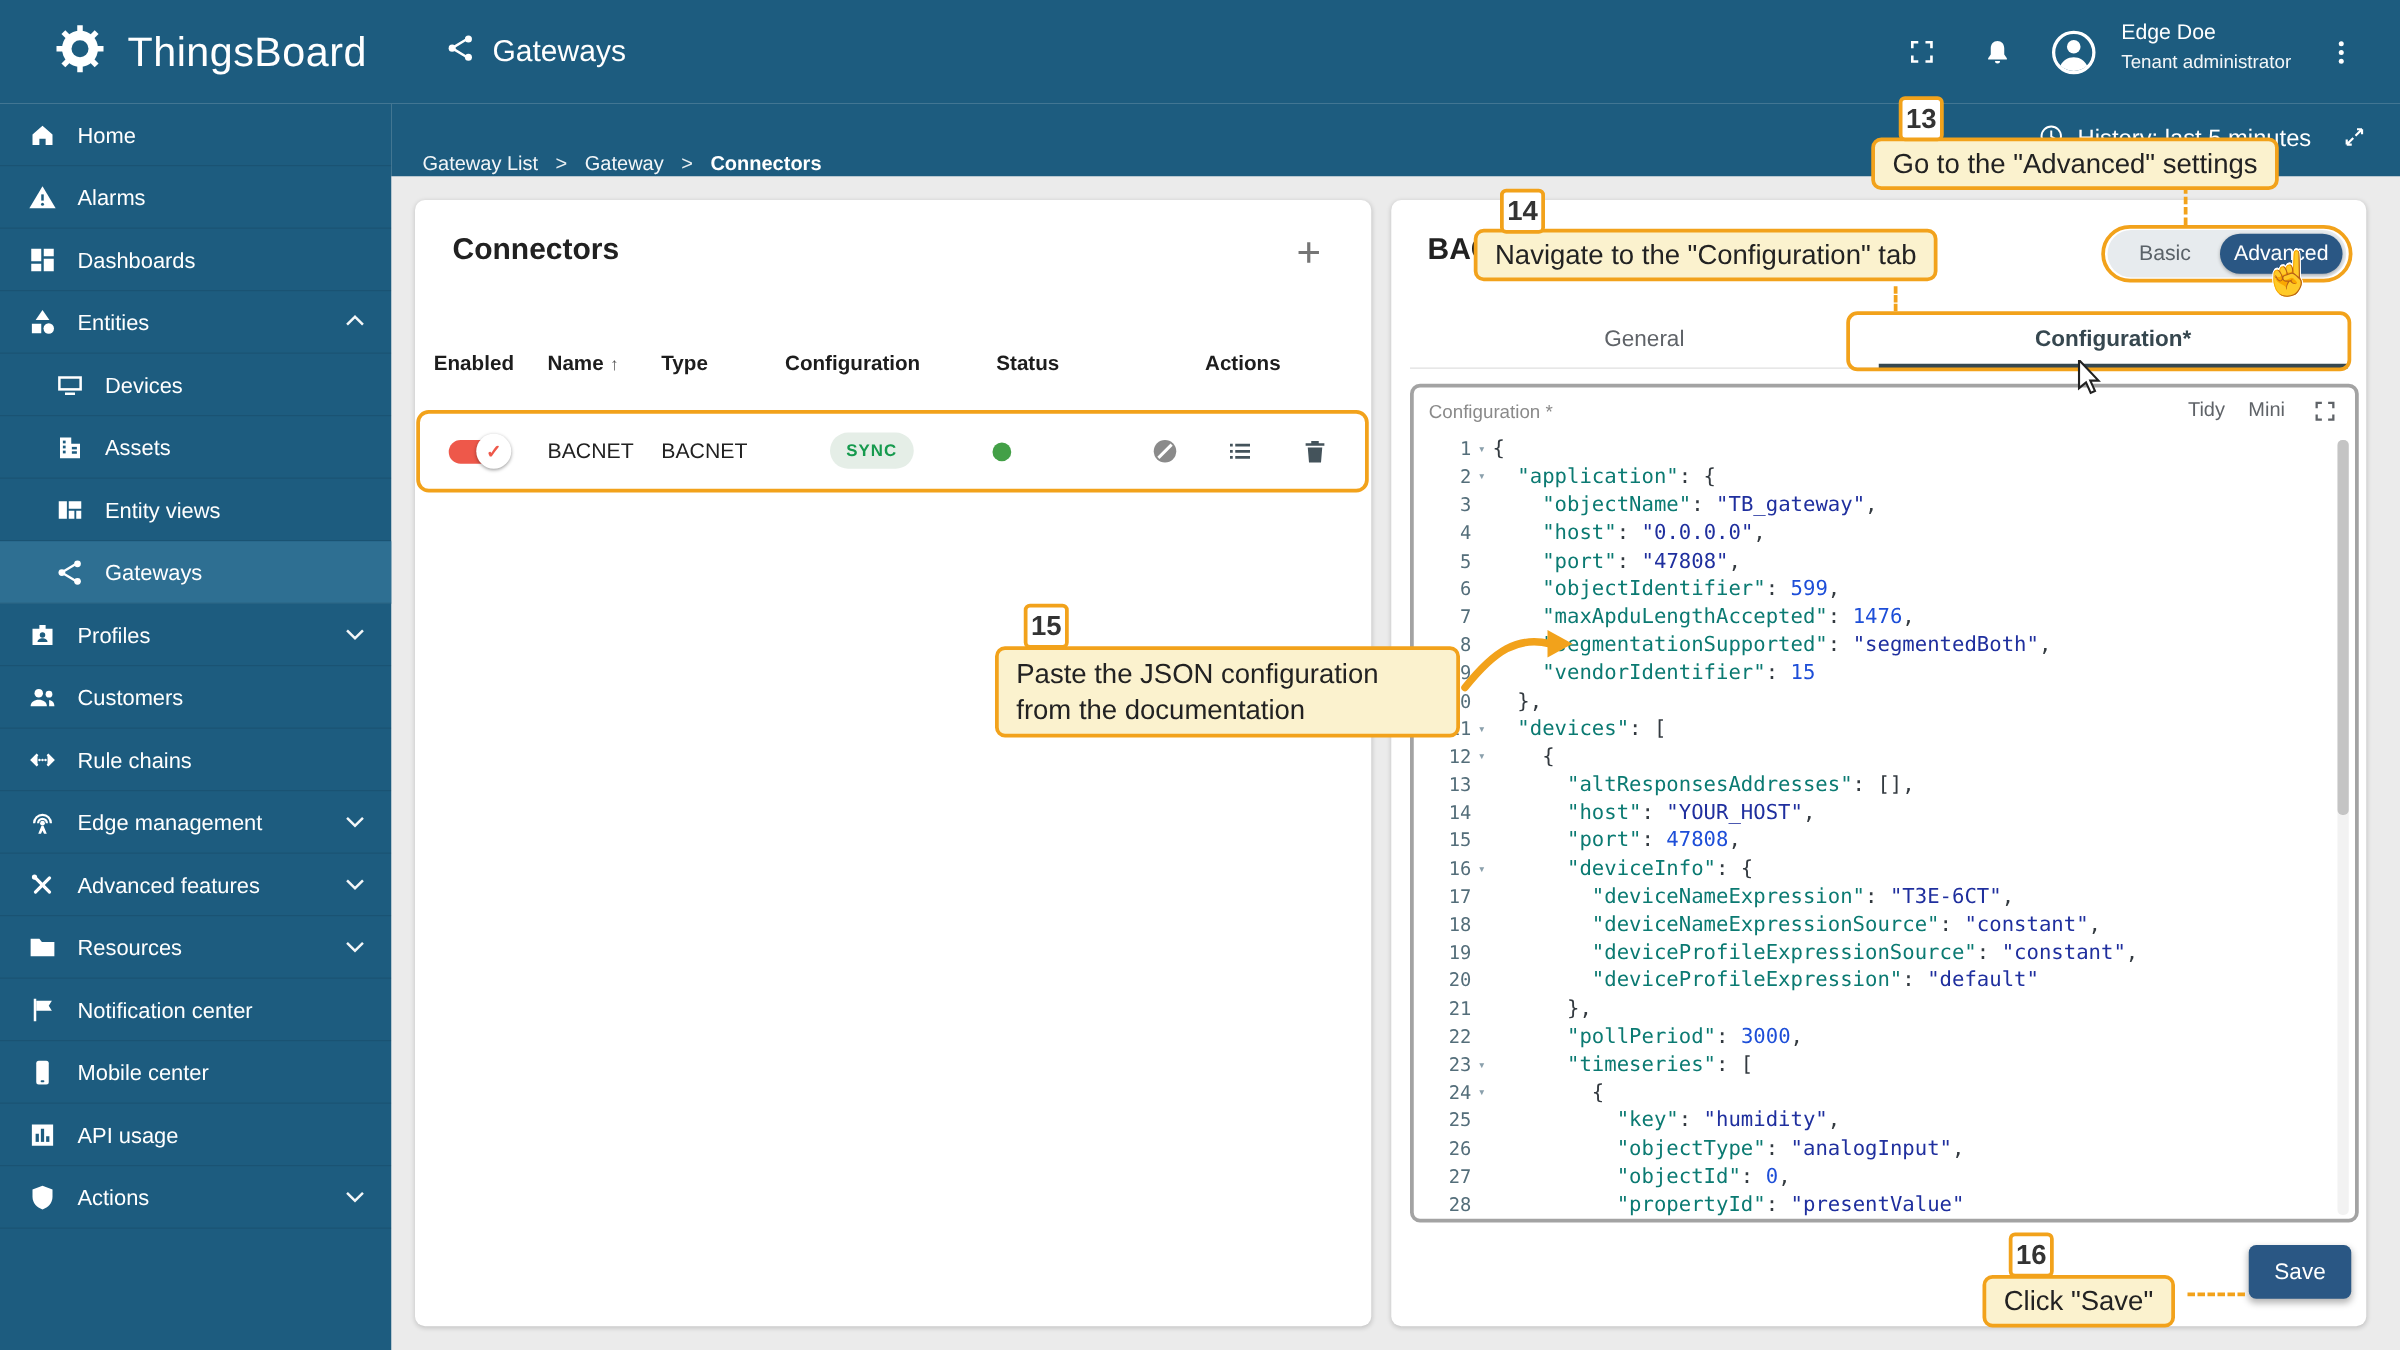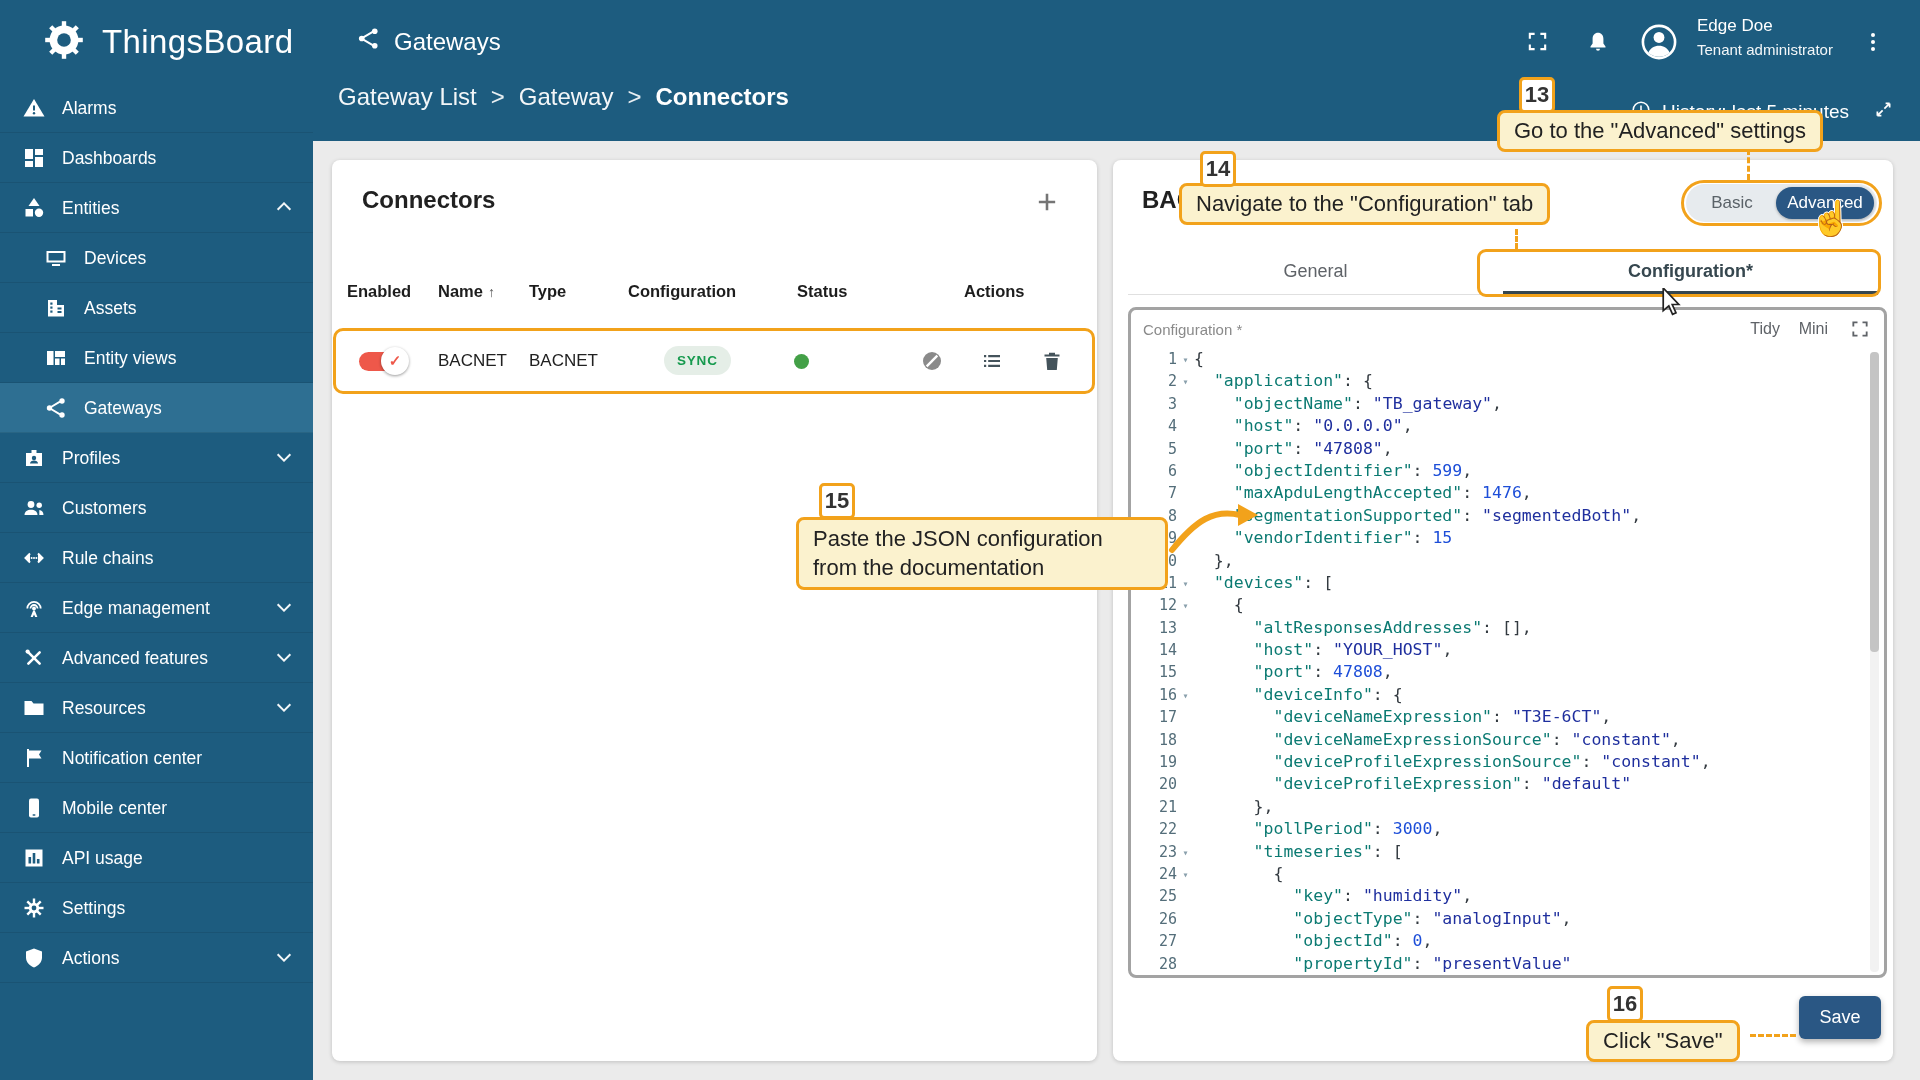--- a/index.html
+++ b/index.html
@@ -25,21 +25,21 @@
   .nav-icon svg{width:24px;height:24px;fill:#fff}
   .nav-label{position:absolute;left:62px;top:15px;font-size:17.5px;font-weight:500;white-space:nowrap}
   .nav-item.sub .nav-icon{left:44px}
   .nav-item.sub .nav-label{left:84px}
   .chev{position:absolute;right:24px;width:10px;height:10px;border-right:2.4px solid rgba(255,255,255,.95);border-bottom:2.4px solid rgba(255,255,255,.95)}
   .chev.down{top:17px;transform:rotate(45deg)}
   .chev.up{top:21px;transform:rotate(-135deg)}
 
   
   .breadcrumb-bar{position:absolute;left:313px;top:83px;width:1607px;height:58px;background:#1d5c7f;color:#fff;z-index:3}
-  .crumbs{position:absolute;left:25px;top:0;height:58px;display:flex;align-items:flex-start;font-size:24px}
+  .crumbs{position:absolute;left:25px;top:0;height:58px;display:flex;align-items:flex-end;font-size:16px}
   .crumb{opacity:.95;cursor:pointer}
   .crumb.current{font-weight:700;opacity:1;cursor:default}
   .sep{margin:0 14px;opacity:.9}
   .history{position:absolute;right:26px;top:0;height:58px;display:flex;align-items:center;gap:10px;font-size:19px;cursor:pointer;white-space:nowrap}
 
   
   .content{position:absolute;left:313px;top:141px;width:1607px;height:939px;background:#ebebeb;z-index:1}
   .card{position:absolute;background:#fff;border-radius:8px;box-shadow:0 1px 4px rgba(0,0,0,.18)}
   .card-connectors{left:19px;top:19px;width:765px;height:901px}
   .card-panel{left:800px;top:19px;width:780px;height:901px}
@@ -163,20 +163,26 @@
         <circle cx="12" cy="5" r="2"></circle>
           <circle cx="12" cy="12" r="2"></circle>
           <circle cx="12" cy="19" r="2"></circle>
       </svg>
     </span>
   </header>
 
   <nav class="sidebar">
     <div class="nav-item">
       <span class="nav-icon"><svg viewBox="0 0 24 24">
+            <path d="M4 11.5 12 4.5l8 7V20h-5.5v-5h-5v5H4z"></path>
+          </svg></span>
+      <span class="nav-label">Home</span>
+    </div>
+    <div class="nav-item">
+      <span class="nav-icon"><svg viewBox="0 0 24 24">
             <path d="M12 3 22.5 20.5h-21z"></path>
             <rect x="11" y="9.5" width="2" height="5" fill="#1d5c7f"></rect>
             <circle cx="12" cy="17.3" r="1.2" fill="#1d5c7f"></circle>
           </svg></span>
       <span class="nav-label">Alarms</span>
     </div>
     <div class="nav-item">
       <span class="nav-icon"><svg viewBox="0 0 24 24">
             <path d="M3 3h8v10H3zM13 3h8v6h-8zM13 11h8v10h-8zM3 15h8v6H3z"></path>
           </svg></span>
@@ -297,31 +303,20 @@
       <span class="nav-label">Mobile center</span>
     </div>
     <div class="nav-item">
       <span class="nav-icon"><svg viewBox="0 0 24 24">
             <path d="M3.5 3.5h17v17h-17z"></path>
             <rect x="6.5" y="11" width="2.6" height="6.5" fill="#1d5c7f"></rect>
             <rect x="10.7" y="7" width="2.6" height="10.5" fill="#1d5c7f"></rect>
             <rect x="14.9" y="13" width="2.6" height="4.5" fill="#1d5c7f"></rect>
           </svg></span>
       <span class="nav-label">API usage</span>
-    </div>
-    <div class="nav-item">
-      <span class="nav-icon"><svg viewBox="0 0 24 24">
-            <rect x="10.8" y="2.5" width="2.4" height="19"></rect>
-            <rect x="10.8" y="2.5" width="2.4" height="19" transform="rotate(45 12 12)"></rect>
-            <rect x="10.8" y="2.5" width="2.4" height="19" transform="rotate(90 12 12)"></rect>
-            <rect x="10.8" y="2.5" width="2.4" height="19" transform="rotate(135 12 12)"></rect>
-            <circle cx="12" cy="12" r="5.2"></circle>
-            <circle cx="12" cy="12" r="2.4" fill="#1d5c7f"></circle>
-          </svg></span>
-      <span class="nav-label">Settings</span>
     </div>
     <div class="nav-item">
       <span class="nav-icon"><svg viewBox="0 0 24 24">
             <path d="M12 2.5 20 5.5v5.8c0 4.8-3.4 8.6-8 10.2-4.6-1.6-8-5.4-8-10.2V5.5z"></path>
           </svg></span>
       <span class="nav-label">Actions</span>
       <span class="chev down"></span>
     </div>
   </nav>
 

